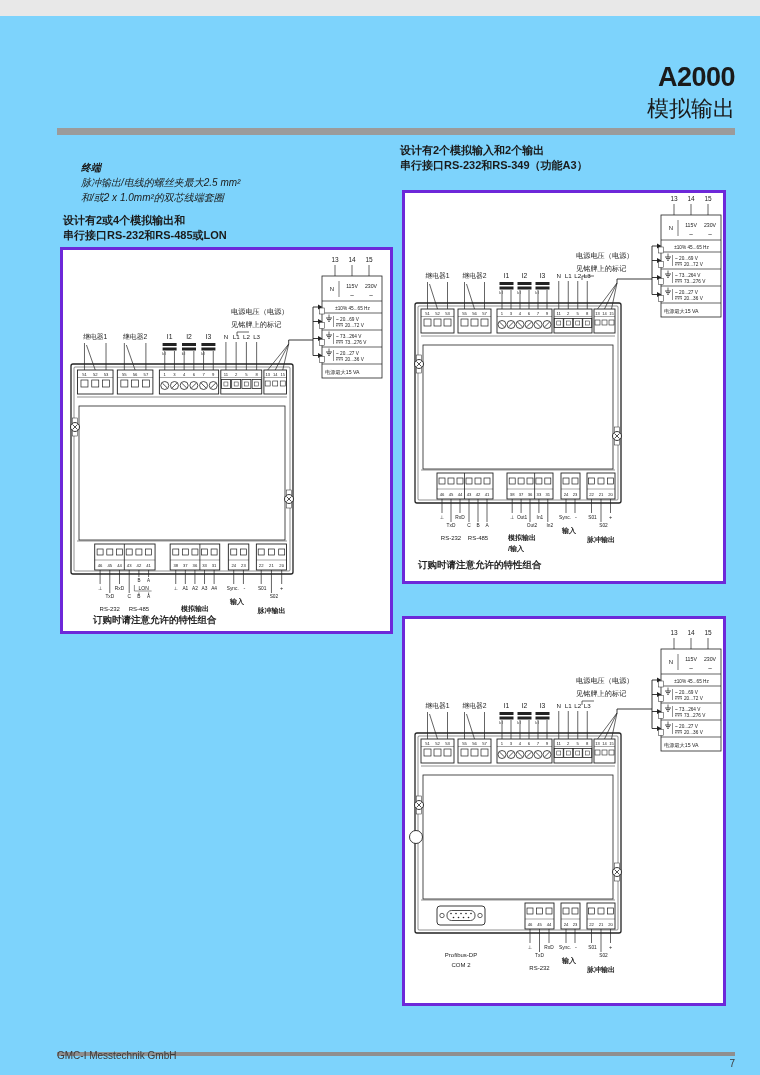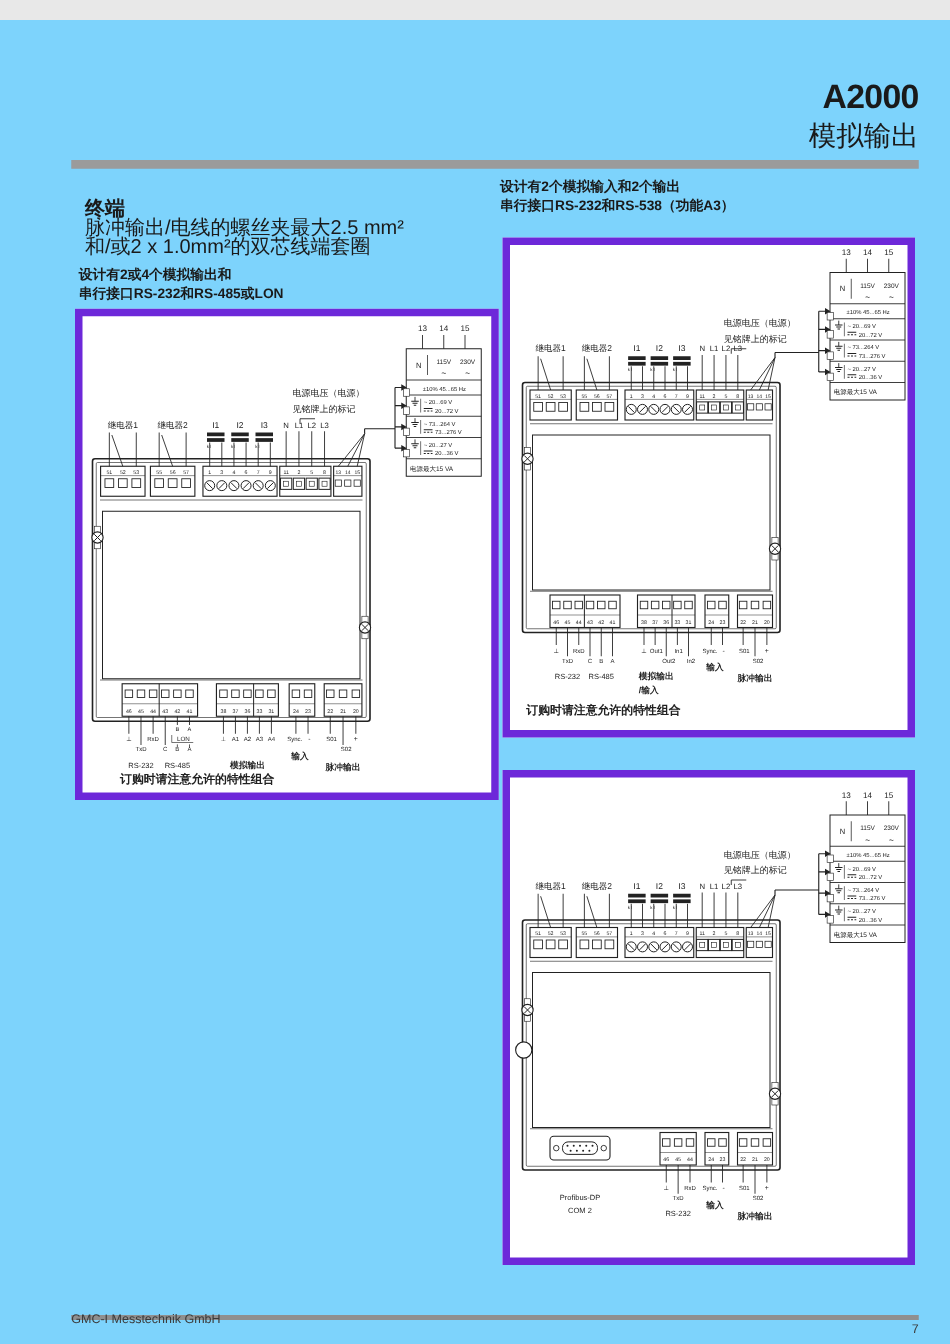--- a/index.html
+++ b/index.html
@@ -3,24 +3,24 @@
 <meta charset="utf-8">
 <style>
   html,body{margin:0;padding:0;background:#e8e8e8;}
   .page{position:relative;width:760px;height:1075px;background:#7dd3fc;margin:16px auto;
         font-family:"Liberation Sans",sans-serif;color:#1a1a1a;overflow:hidden;}
   .doc-title{position:absolute;right:25px;top:46px;font-size:27px;font-weight:bold;letter-spacing:-0.5px;}
   .doc-subtitle{position:absolute;right:25px;top:78px;font-size:22px;}
   .rule{position:absolute;left:57px;width:678px;}
   .rule-top{top:112px;height:7px;background:#9b9b9b;}
   .rule-bottom{top:1036px;height:4px;background:#8f8f8f;}
-  .intro{position:absolute;left:68px;top:144px;font-size:16px;line-height:15px;}
+  .intro{position:absolute;left:81px;top:144px;font-size:10px;line-height:15px;font-style:italic;}
   .intro .bold{font-weight:bold;}
   .fig-heading{position:absolute;font-size:11px;font-weight:bold;line-height:15px;}
-  .figure{position:absolute;border:6px solid #6d28d9;background:#fff;}
+  .figure{position:absolute;border:3px solid #6d28d9;background:#fff;}
   .footer-company{position:absolute;left:57px;top:1034px;font-size:10px;color:#3a3a3a;}
   .footer-page{position:absolute;right:25px;top:1042px;font-size:10px;color:#3a3a3a;}
   svg text{font-family:"Liberation Sans",sans-serif;}
 </style>
 </head>
 <body>
 
 <div class="page">
 
   <div class="doc-title">A2000</div>
@@ -296,21 +296,21 @@
         <line x1="218.68446601941747" y1="320" x2="218.68446601941747" y2="334" stroke="#222222" stroke-width="0.7"></line>
         <text x="199.20873786407768" y="340" font-size="4.8" text-anchor="middle" fill="#222222">S01</text>
         <text x="210.9466019417476" y="348" font-size="4.8" text-anchor="middle" fill="#222222">S02</text>
         <text x="218.68446601941747" y="340" font-size="5.5" text-anchor="middle" fill="#222222">+</text>
         <text x="208.4466019417476" y="363" font-size="7" text-anchor="middle" fill="#222222" font-weight="bold">脉冲输出</text>
         <text x="30" y="373" font-size="9.5" text-anchor="start" fill="#222222" font-weight="bold">订购时请注意允许的特性组合</text>
       </svg></div>
 
   <div class="fig-heading" style="left:400px;top:127px;">
     <div>设计有2个模拟输入和2个输出</div>
-    <div>串行接口RS-232和RS-538（功能A3）</div>
+    <div>串行接口RS-232和RS-349（功能A3）</div>
   </div>
   <div class="figure" id="fig1" style="left:402px;top:174px;width:318px;height:388px;"><svg width="318" height="388" viewBox="0 0 318 388">
         <rect x="10" y="110" width="206" height="200" stroke="#222222" stroke-width="1.3" fill="none" rx="2"></rect>
         <rect x="13" y="113" width="200" height="194" stroke="#222222" stroke-width="0.5" fill="none" rx="1"></rect>
         <rect x="18" y="152" width="190" height="124" stroke="#222222" stroke-width="0.8" fill="none" rx="0"></rect>
         <line x1="16" y1="143" x2="210" y2="143" stroke="#222222" stroke-width="0.5"></line>
         <line x1="16" y1="277" x2="210" y2="277" stroke="#222222" stroke-width="0.5"></line>
         <rect x="11.5" y="162" width="5" height="18" stroke="#222222" stroke-width="0.5" fill="#fff" rx="0"></rect>
         <circle cx="14" cy="171" r="4.5" stroke="#222222" stroke-width="0.9" fill="#fff"></circle>
         <line x1="11.4" y1="168.4" x2="16.6" y2="173.6" stroke="#222222" stroke-width="0.8"></line>

